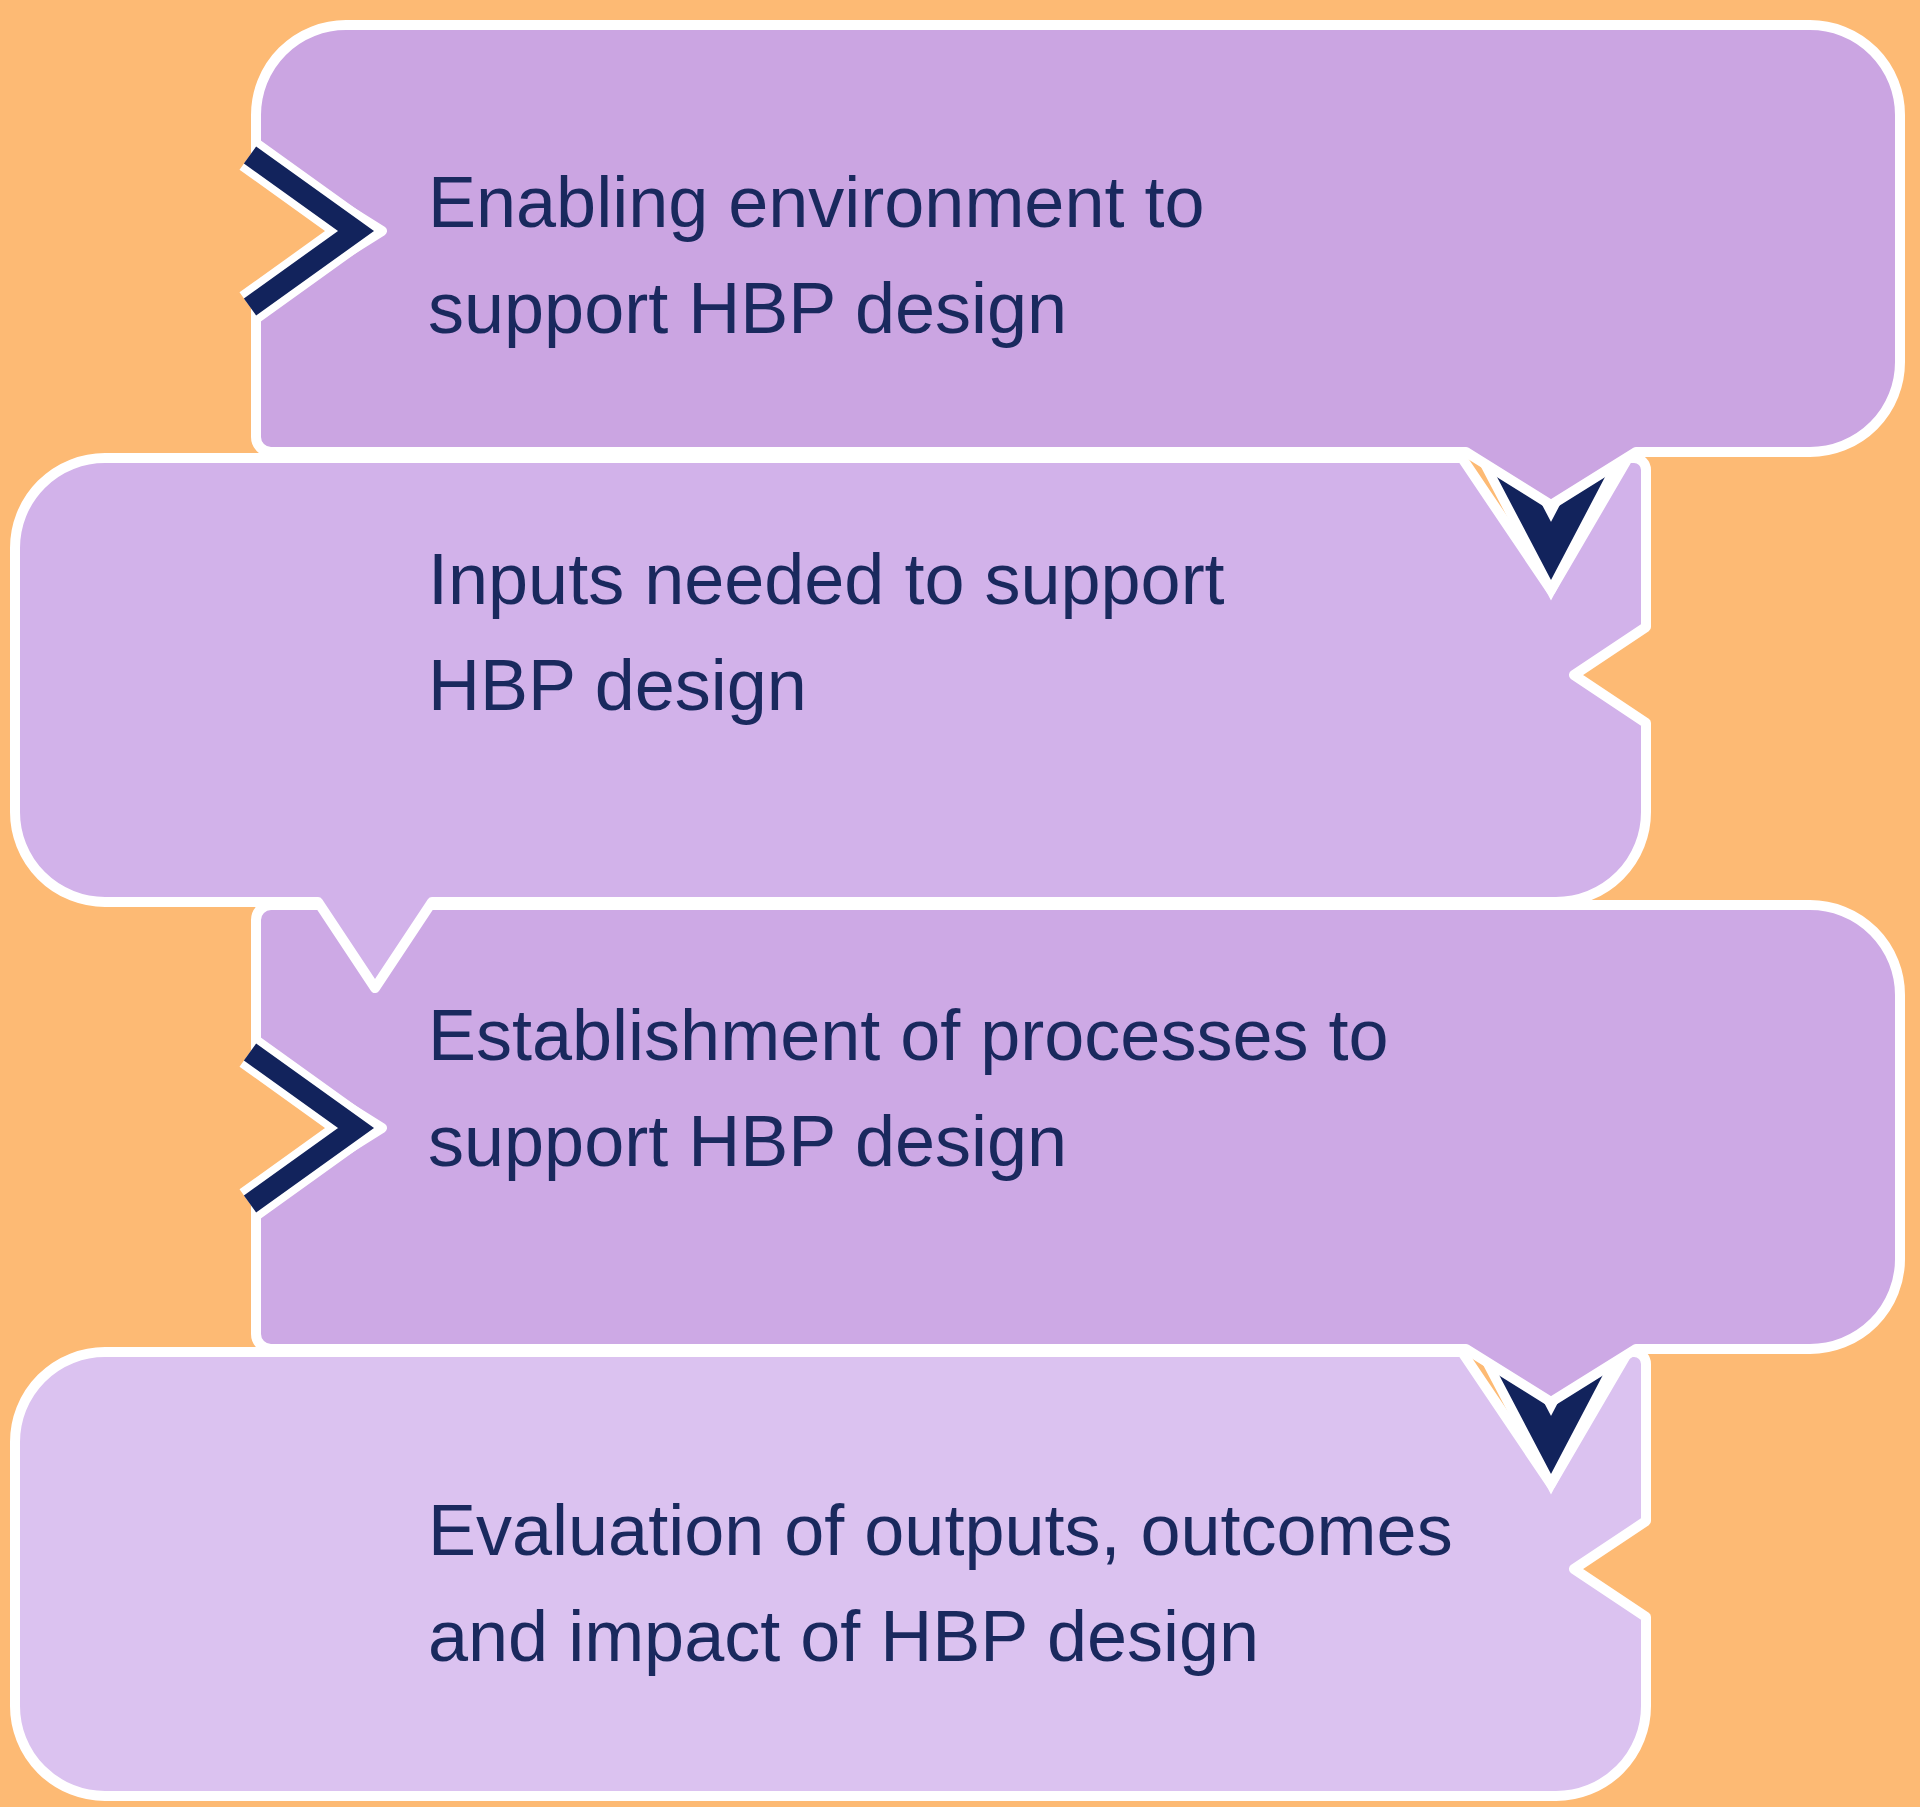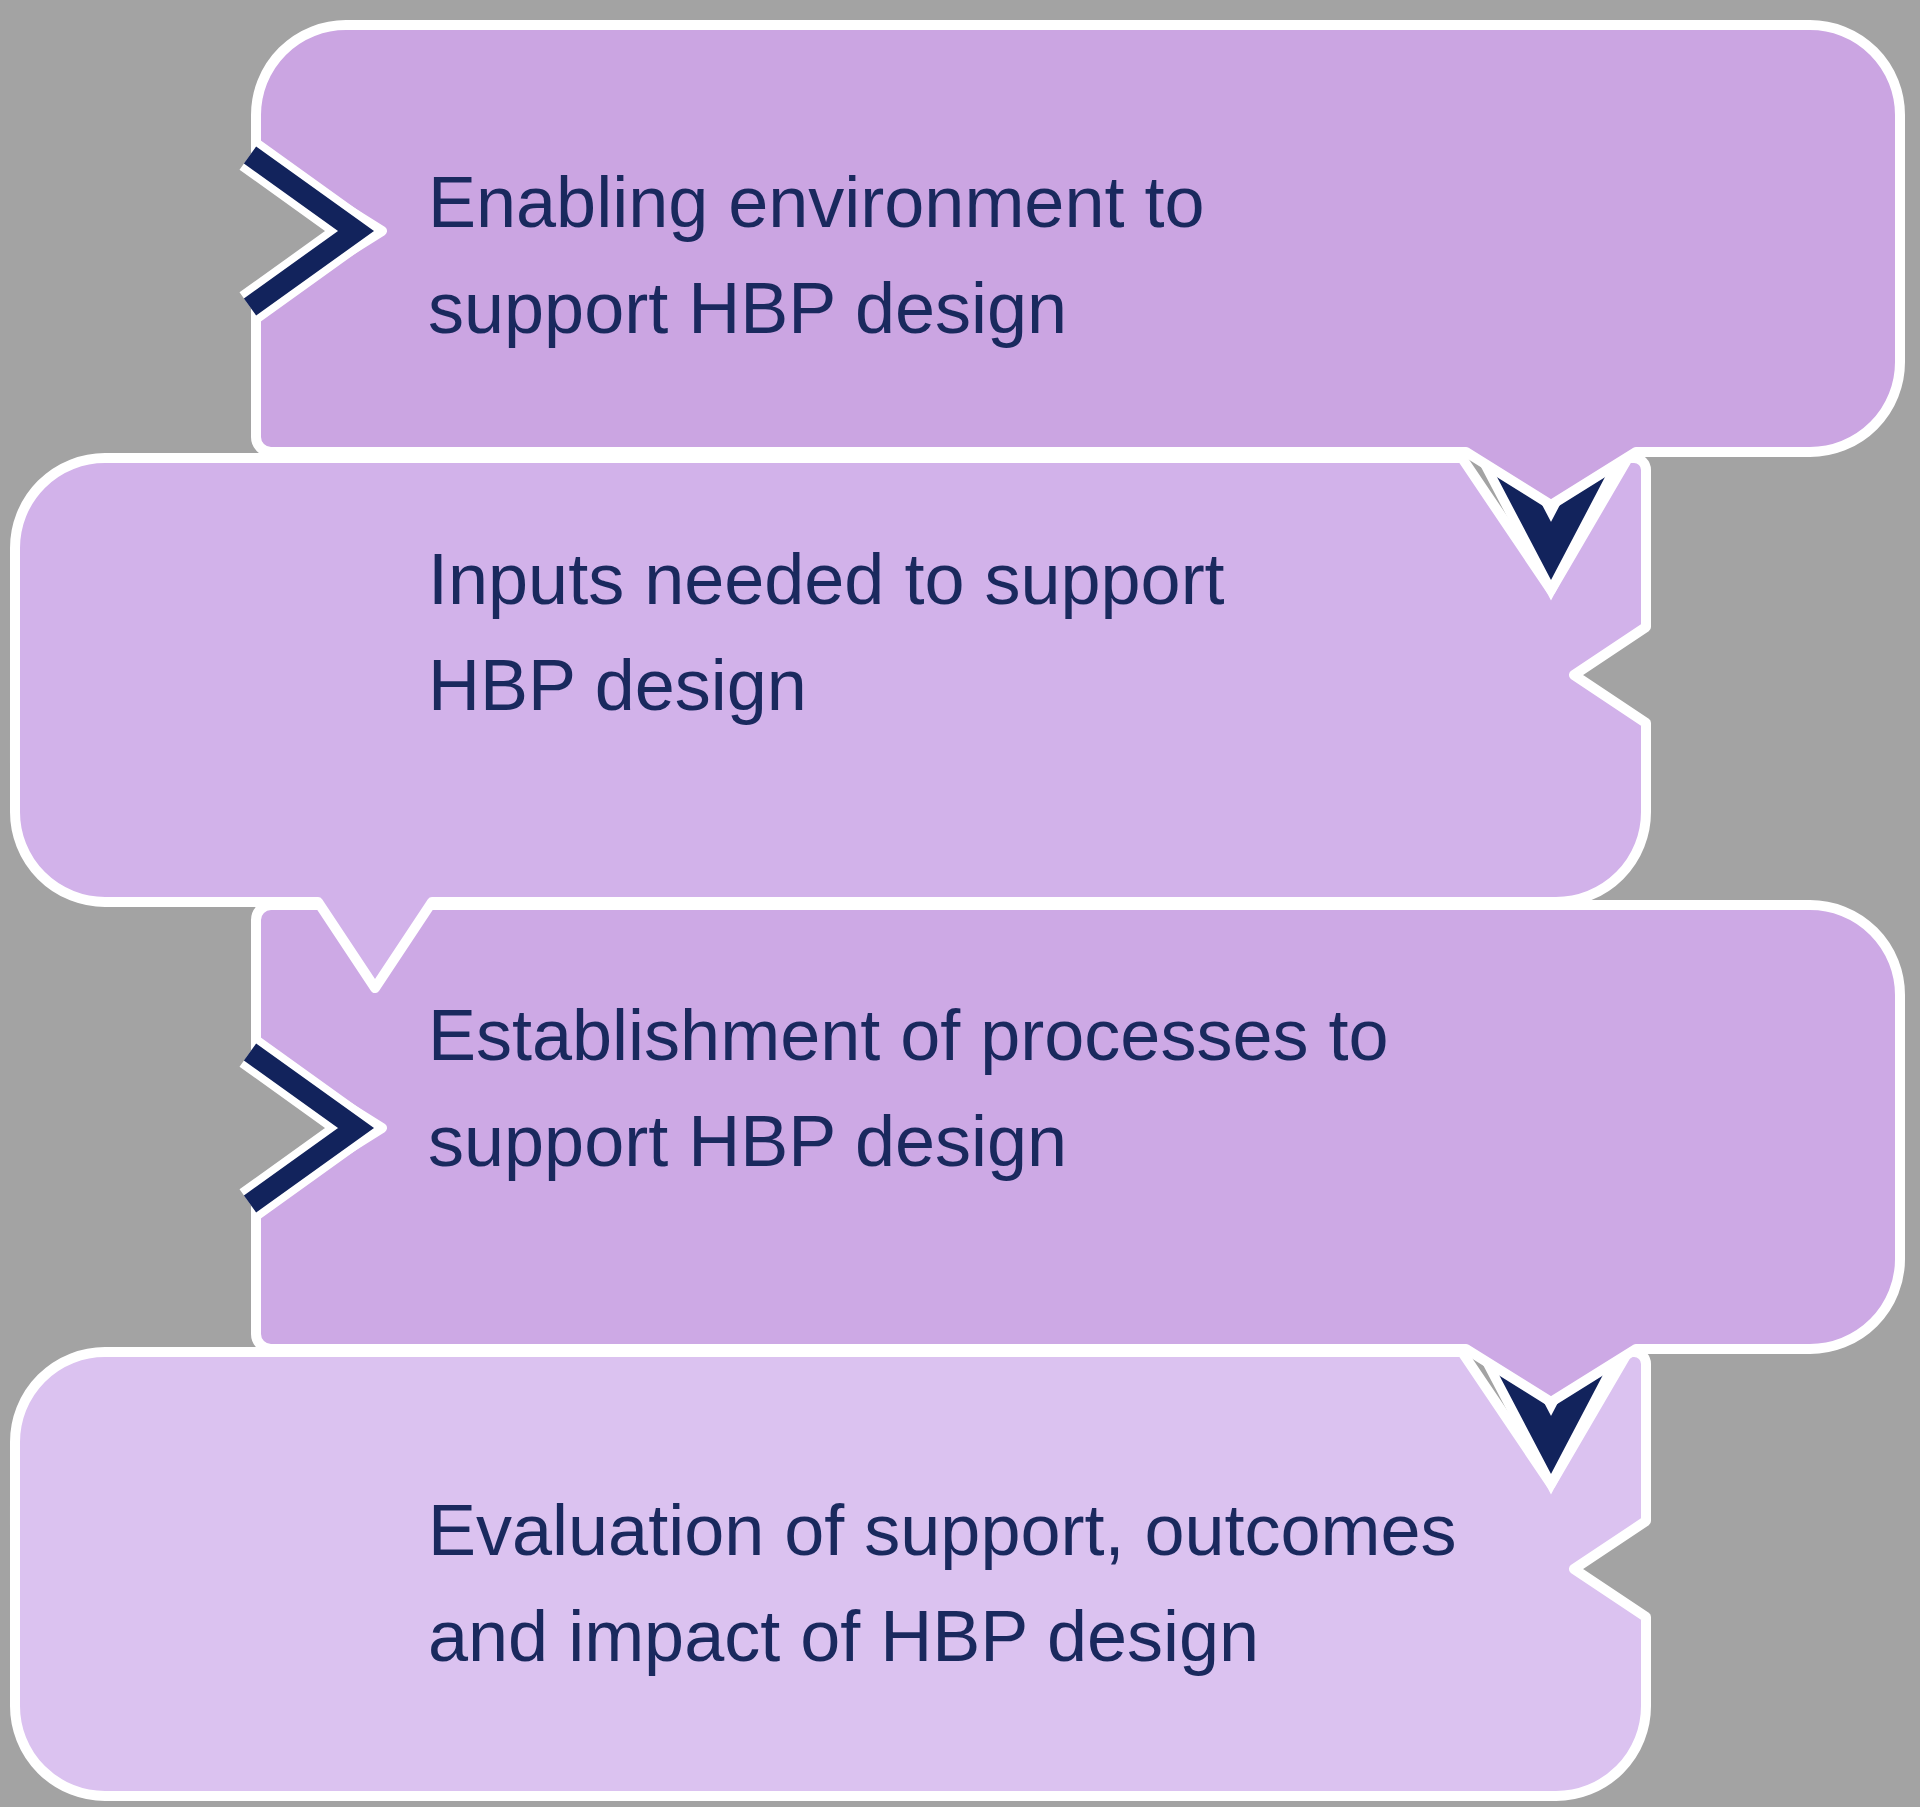--- a/index.html
+++ b/index.html
@@ -8,21 +8,21 @@
     background: #000;
     width: 1920px;
     height: 1807px;
     overflow: hidden;
     font-family: "Liberation Sans", sans-serif;
   }
   .canvas-wrap {
     position: relative;
     width: 1920px;
     height: 1807px;
-    background: #a3a3a3;
+    background: #fdba74;
   }
   svg.diagram {
     position: absolute;
     left: 0;
     top: 0;
     display: block;
   }
   .box-shape {
     stroke: #ffffff;
     stroke-width: 10;
@@ -100,15 +100,15 @@
 
   <div class="stage-label label-1">Enabling environment to
 support HBP design</div>
 
   <div class="stage-label label-2">Inputs needed to support
 HBP design</div>
 
   <div class="stage-label label-3">Establishment of processes to
 support HBP design</div>
 
-  <div class="stage-label label-4">Evaluation of support, outcomes
+  <div class="stage-label label-4">Evaluation of outputs, outcomes
 and impact of HBP design</div>
 </div>
 
 </body></html>

